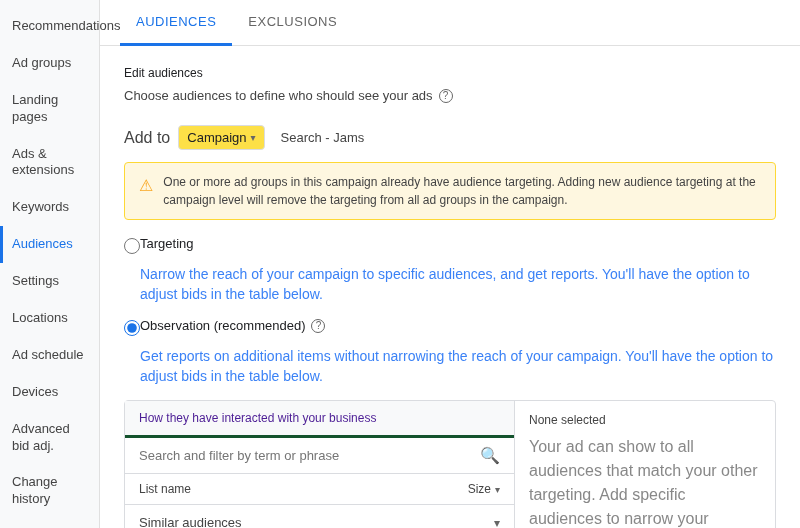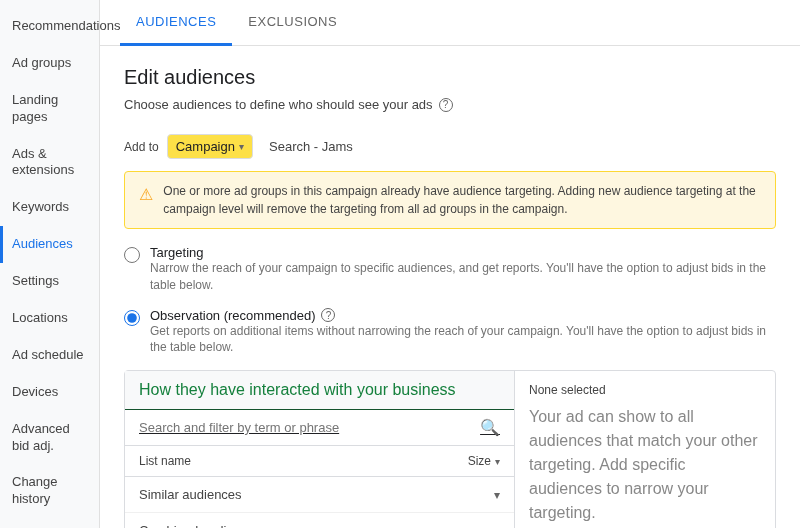--- a/index.html
+++ b/index.html
@@ -49,21 +49,21 @@
       color: #1a73e8;
       border-bottom: 3px solid #1a73e8;
     }
 
     
     .content {
       padding: 20px 24px;
     }
 
     .section-title {
-      font-size: 20px;
+      font-size: 12px;
       font-weight: 400;
       margin-bottom: 8px;
       color: #202124;
     }
 
     .subtitle {
       font-size: 13px;
       color: #444;
       margin-bottom: 22px;
       display: flex;
@@ -86,21 +86,21 @@
     }
 
     
     .add-to-row {
       display: flex;
       align-items: center;
       gap: 8px;
       margin-bottom: 12px;
     }
     .add-to-label {
-      font-size: 12px;
+      font-size: 16px;
       color: #444;
     }
     .add-to-dropdown {
       display: flex;
       align-items: center;
       gap: 4px;
       border: 1px solid #dadce0;
       border-radius: 4px;
       padding: 4px 8px;
       cursor: pointer;
@@ -131,33 +131,32 @@
       font-size: 16px;
       color: #f9a825;
       flex-shrink: 0;
       margin-top: 1px;
     }
 
     
     .radio-option {
       display: flex;
       align-items: flex-start;
-      gap: 10px;
       margin-bottom: 14px;
     }
     .radio-input {
       width: 16px;
       height: 16px;
       margin-top: 2px;
       flex-shrink: 0;
       accent-color: #1a73e8;
       cursor: pointer;
     }
     .radio-label { font-size: 13px; font-weight: 500; color: #202124; }
-    .radio-desc { font-size: 12px; color: #737373; margin-top: 0; line-height: 1.4; }
+    .radio-desc { font-size: 14px; color: #3b82f6; margin-top: 14px; line-height: 1.4; }
 
     
     .audience-table-container {
       border: 1px solid #dadce0;
       border-radius: 4px;
       display: flex;
       flex-direction: row;
       margin-top: 8px;
     }
 
@@ -166,23 +165,23 @@
       border-right: 1px solid #dadce0;
     }
 
     .right-panel {
       width: 260px;
       padding: 12px 14px;
     }
 
     .panel-header {
       padding: 10px 14px;
-      font-size: 16px;
-      color: #15803d;
-      border-bottom: 1px solid #14532d;
+      font-size: 12px;
+      color: #4c1d95;
+      border-bottom: 3px solid #14532d;
       background: #f8f9fa;
     }
 
     .right-panel-header {
       font-size: 12px;
       color: #444;
       margin-bottom: 8px;
     }
 
     .right-panel-desc {
@@ -191,21 +190,20 @@
       line-height: 1.5;
     }
 
     
     .search-bar {
       display: flex;
       align-items: center;
       padding: 8px 14px;
       border-bottom: 1px solid #dadce0;
       gap: 8px;
-      text-decoration: underline;
     }
     .search-input {
       flex: 1;
       border: none;
       outline: none;
       font-size: 13px;
       color: #999;
       background: transparent;
     }
     .search-icon-svg { color: #666; font-size: 16px; }

